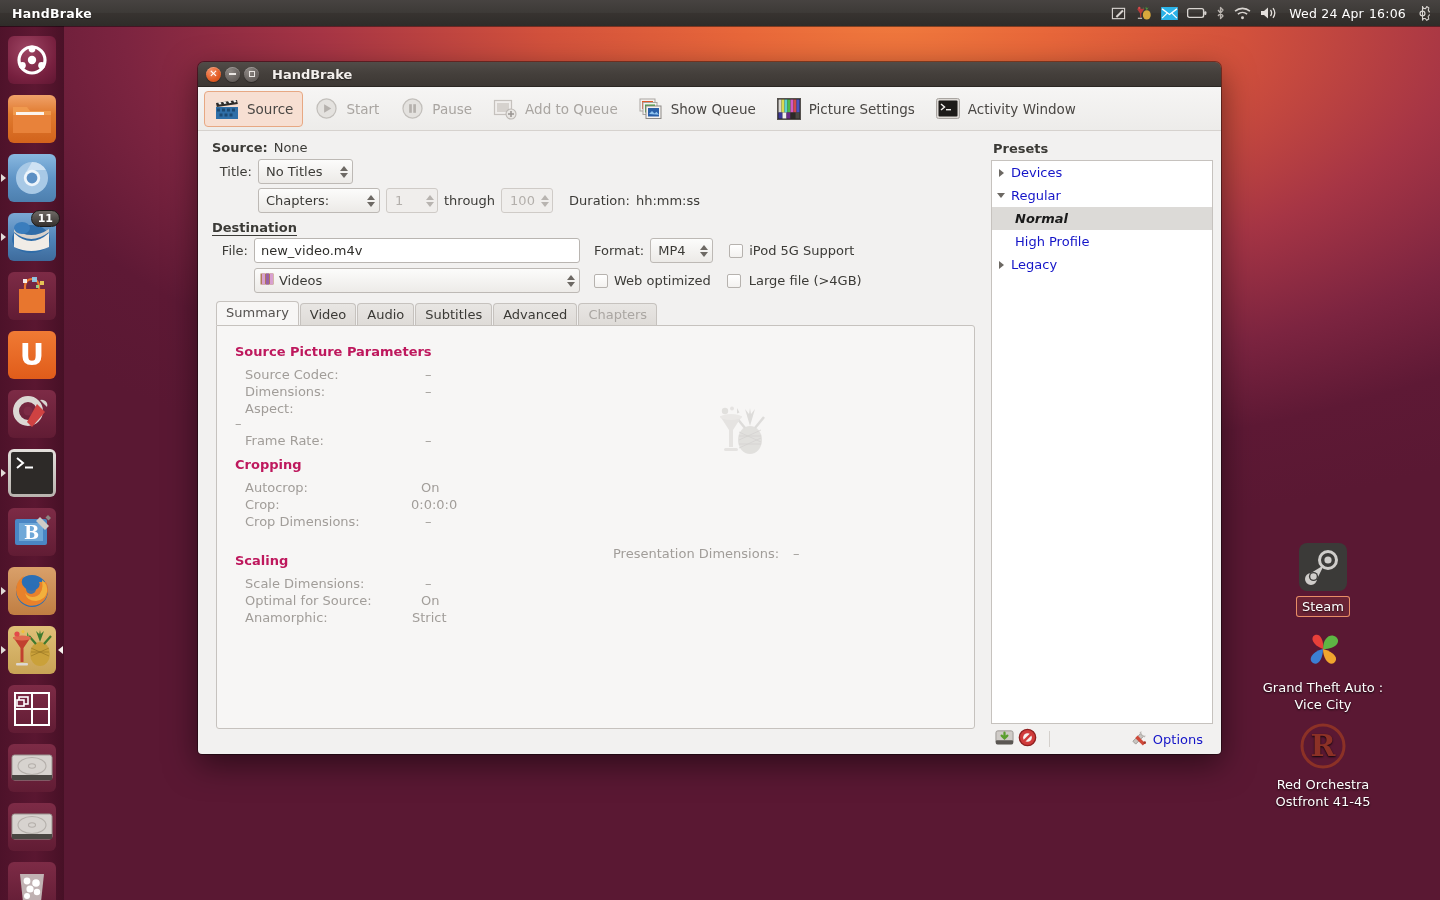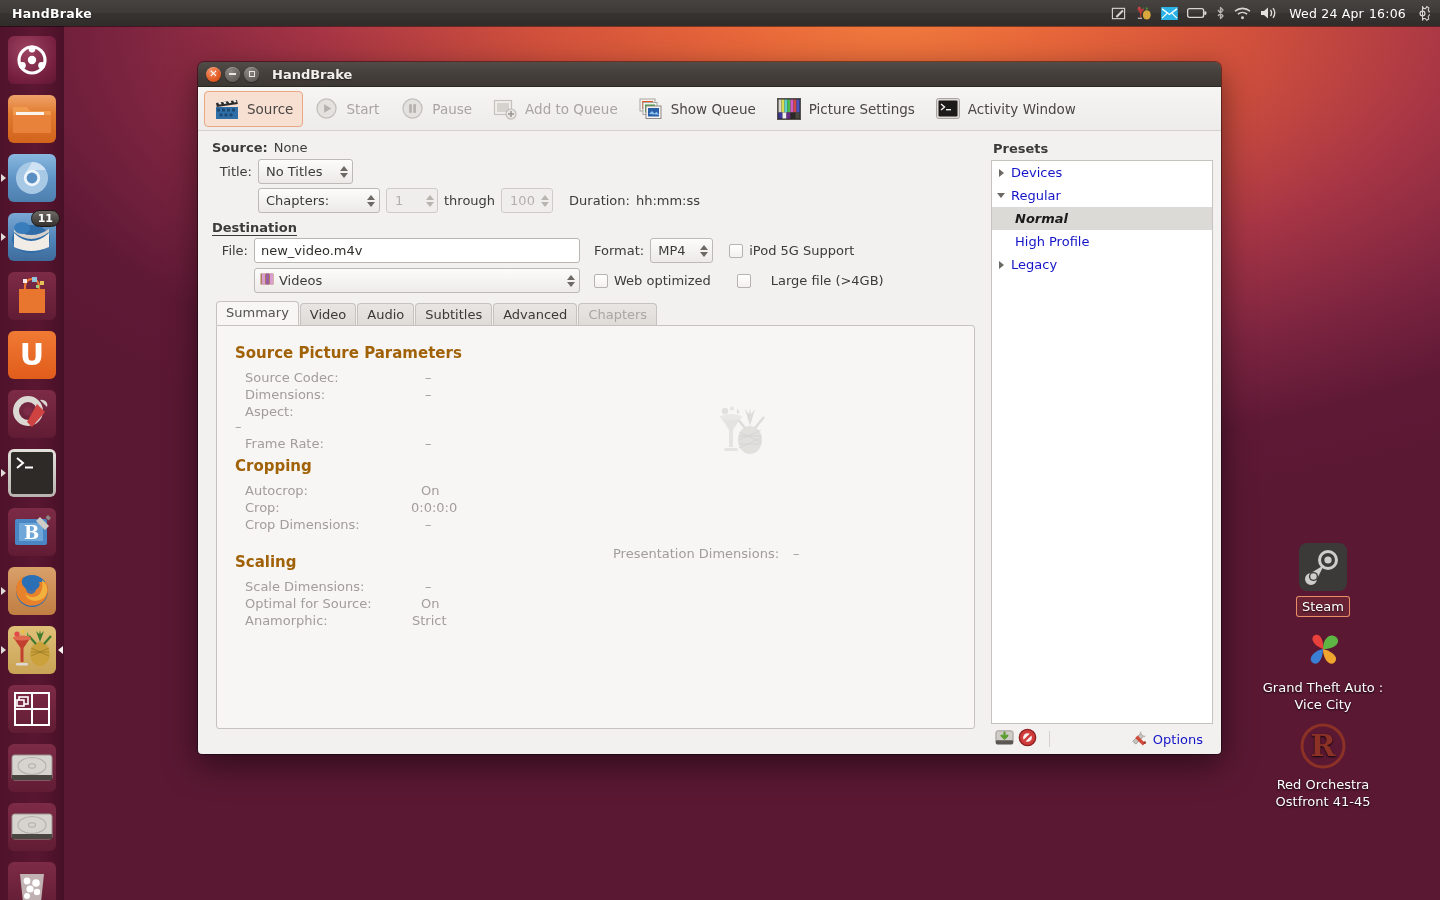--- a/index.html
+++ b/index.html
@@ -166,21 +166,21 @@
     margin-right: 1px; position: relative; top: 1px;
   }
   .tab.sel { background: #f7f6f5; color: #555250; top: 0; padding-bottom: 5px; border-color: #c6c2be; }
   .tab.dis { color: #aaa6a2; }
   .tabpanel {
     border: 1px solid #c6c2be; background: #f7f6f5;
     margin: 0 8px 0 10px; height: 404px; position: relative;
     border-radius: 0 3px 3px 3px;
   }
 
-  .sum-h { font-weight: bold; color: #a16207; font-size: 15px; }
+  .sum-h { font-weight: bold; color: #be185d; font-size: 13px; }
   .sum-k { color: #a19d99; font-size: 13px; }
   .sum-v { color: #a19d99; font-size: 13px; }
   .sum-block { position: absolute; }
 
   
   .presets-title { font-weight: bold; font-size: 13px; color: #3b3a36; margin: 4px 0 4px 2px; }
   .preset-list {
     border: 1px solid #c6c2be; background: #ffffff; flex: 1;
     overflow: hidden; font-size: 13px;
   }
@@ -711,21 +711,21 @@
             <span>Videos</span>
             <span class="arrows" style="margin-left:auto;">
                 <i class="up"></i>
                 <i class="dn"></i>
               </span>
           </div>
           <div class="row" style="margin-left:8px;gap:6px;">
             <span class="chk"></span>
             <span class="lbl">Web optimized</span>
           </div>
-          <div class="row" style="margin-left:20px;gap:20px;">
+          <div class="row" style="margin-left:10px;gap:8px;">
             <span class="chk"></span>
             <span class="lbl">Large file (&gt;4GB)</span>
           </div>
         </div>
 
         <div class="tabs">
           <div class="tab sel"><span>Summary</span></div>
           <div class="tab"><span>Video</span></div>
           <div class="tab"><span>Audio</span></div>
           <div class="tab"><span>Subtitles</span></div>

